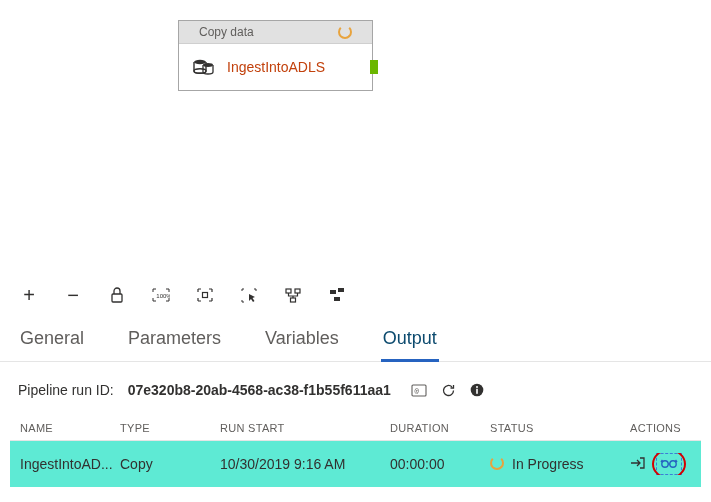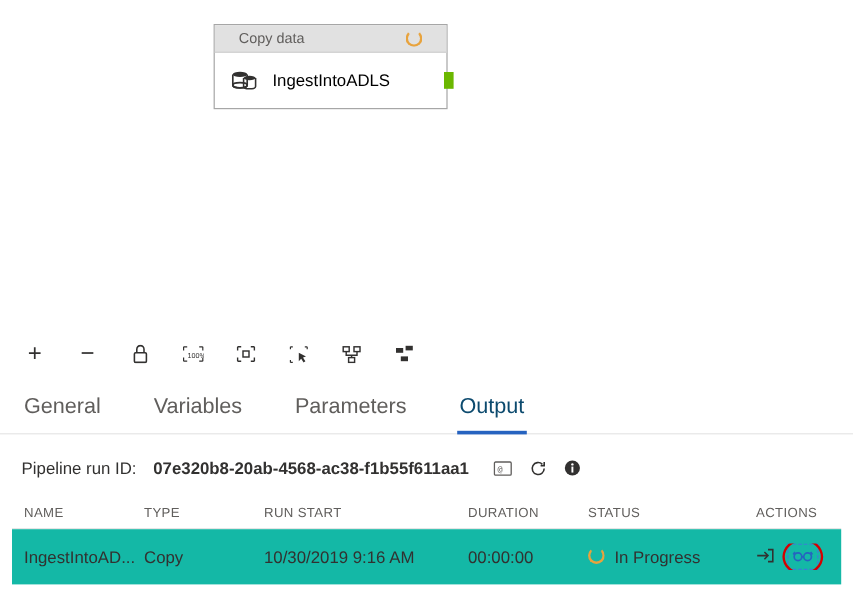--- a/index.html
+++ b/index.html
@@ -32,21 +32,21 @@
     background: #e1e1e1;
     padding: 4px 20px;
     font-size: 12px;
     color: #605e5c;
     border-bottom: 1px solid #cfcfcf;
   }
   .activity-body {
     display: flex; align-items: center; gap: 12px;
     padding: 14px 14px;
     font-size: 14px;
-    color: #000000;
+    color: #c2410c;
   }
   .db-icon { display:inline-flex; }
   .spinner-circle {
     width:14px; height:14px; border:2px solid #e8a33d; border-top-color:transparent; border-radius:50%;
   }
   .port {
     position:absolute; right:-6px; top:50%;
     width:8px; height:14px; background:#6bb700;
     transform: translateY(4px);
   }
@@ -100,21 +100,21 @@
     grid-template-columns: 100px 100px 170px 100px 140px 80px;
     padding: 6px 10px;
     font-size:11px; letter-spacing:0.3px;
     color:#605e5c;
     border-bottom:1px solid #e5e5e5;
   }
   .trow {
     display:grid;
     grid-template-columns: 100px 100px 170px 100px 140px 80px;
     padding: 12px 10px;
-    background:#14b8a6;
+    background:#5eead4;
     font-size:14px;
     color:#323130;
     align-items:center;
   }
   .trow .cell { white-space:nowrap; overflow:hidden; text-overflow:ellipsis;}
   .status-cell { display:flex; align-items:flex-start; gap:8px;}
   .spin-small {
     width:14px; height:14px; border:2px solid #e8a33d; border-top-color:transparent; border-radius:50%;
   }
   .actions-cell { display:flex; align-items:center; gap:10px;}
@@ -195,22 +195,22 @@
     <svg width="15" height="14" viewBox="0 0 15 14" fill="#323130">
         <rect x="0" y="2" width="6" height="4"></rect>
         <rect x="8" y="0" width="6" height="4"></rect>
         <rect x="4" y="9" width="6" height="4"></rect>
       </svg>
   </span>
 </div>
 
 <div class="tabs">
   <div class="tab">General</div>
+  <div class="tab">Parameters</div>
   <div class="tab">Variables</div>
-  <div class="tab">Parameters</div>
   <div class="tab active">Output</div>
 </div>
 
 <div class="runbar">
   <span class="label">Pipeline run ID:</span>
   <span class="runid">07e320b8-20ab-4568-ac38-f1b55f611aa1</span>
   <span class="mini-icon" style="margin-left:6px;">
     <svg width="16" height="13" viewBox="0 0 16 13" fill="none" stroke="#605e5c" stroke-width="1.1">
         <rect x="1" y="1" width="14" height="11" rx="1"></rect>
         <text x="3.5" y="9" font-size="7" fill="#605e5c" stroke="none" font-family="monospace">@</text>

